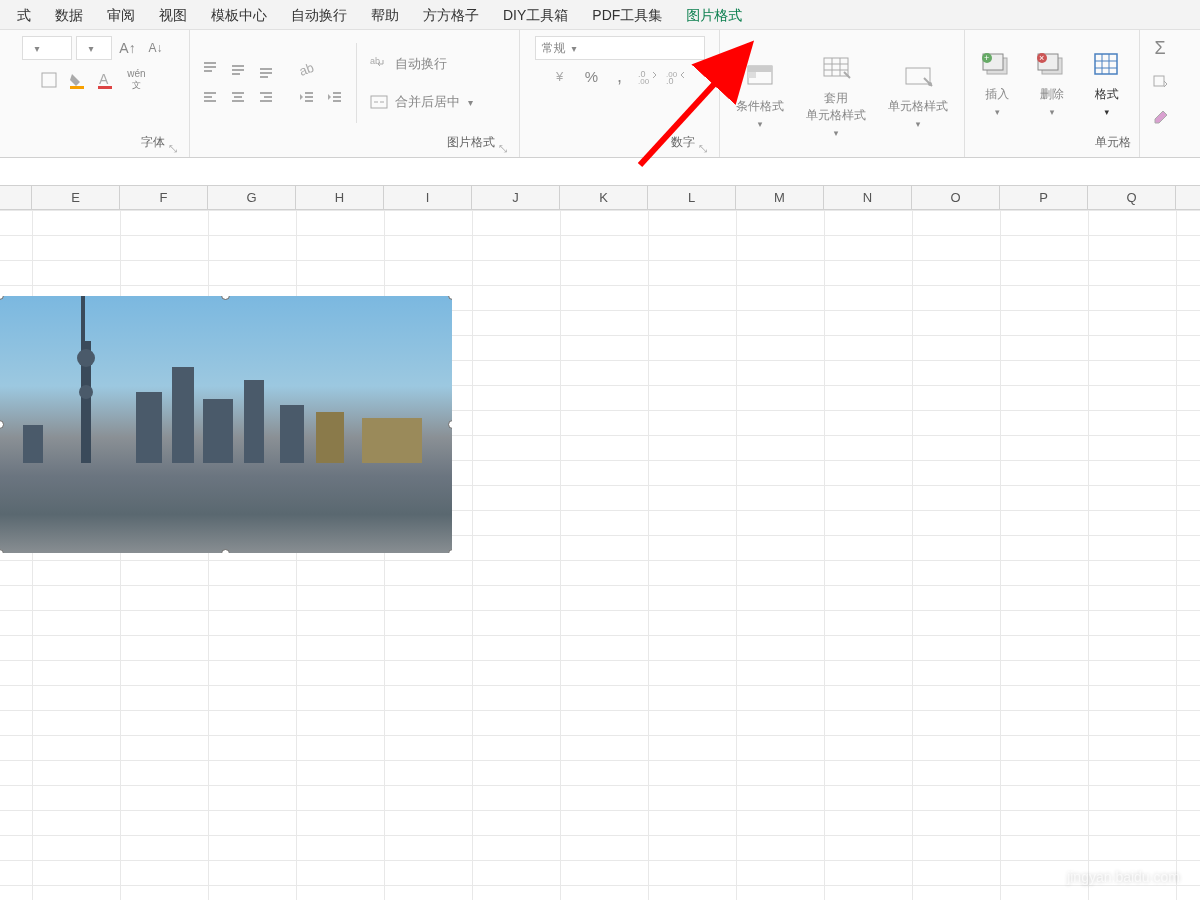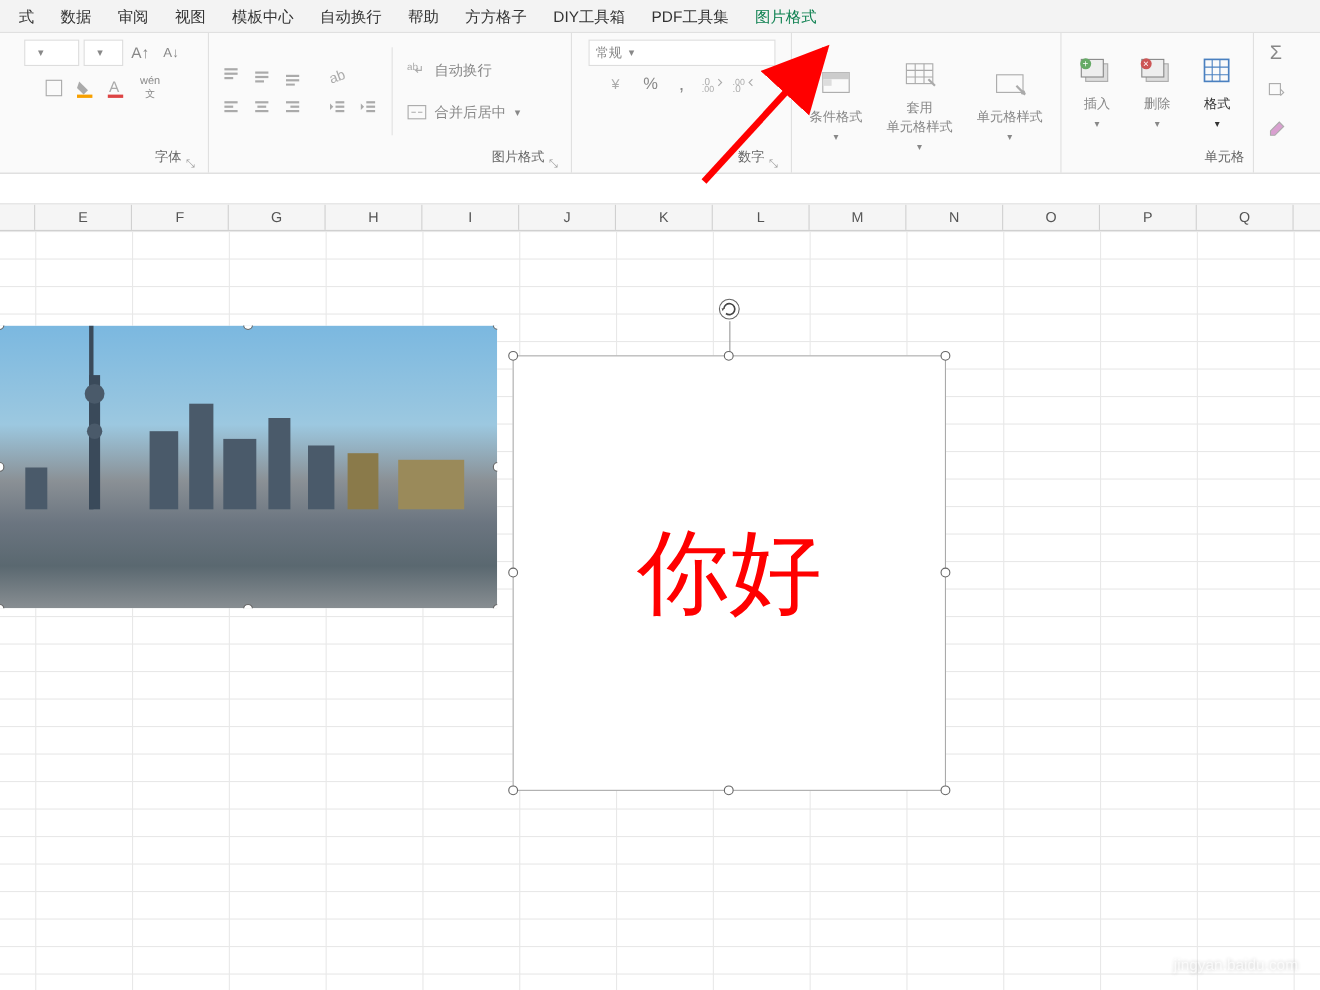--- a/index.html
+++ b/index.html
@@ -424,39 +424,20 @@
     <div class="handle" style="left:-5px;top:-5px"></div>
     <div class="handle" style="left:50%;top:-5px;margin-left:-5px"></div>
     <div class="handle" style="right:-5px;top:-5px"></div>
     <div class="handle" style="left:-5px;top:50%;margin-top:-5px"></div>
     <div class="handle" style="right:-5px;top:50%;margin-top:-5px"></div>
     <div class="handle" style="left:-5px;bottom:-5px"></div>
     <div class="handle" style="left:50%;bottom:-5px;margin-left:-5px"></div>
     <div class="handle" style="right:-5px;bottom:-5px"></div>
   </div>
 
-  <div class="sel-obj textbox" style="left:466px;top:137px;width:394px;height:396px">
-    <div class="big-text">你好</div>
-    <div class="rot-line"></div>
-    <div class="rot-handle" style="left:50%;top:-54px;transform:translateX(-50%)">
-      <svg width="22" height="22">
-          <circle cx="11" cy="11" r="9" fill="#fff" stroke="#666"></circle>
-          <path d="M6 11a5 5 0 1 1 2 4" fill="none" stroke="#444" stroke-width="1.5"></path>
-          <path d="M6 11l-2-1 1 3z" fill="#444"></path>
-        </svg>
-    </div>
-    <div class="handle" style="left:-5px;top:-5px"></div>
-    <div class="handle" style="left:50%;top:-5px;margin-left:-5px"></div>
-    <div class="handle" style="right:-5px;top:-5px"></div>
-    <div class="handle" style="left:-5px;top:50%;margin-top:-5px"></div>
-    <div class="handle" style="right:-5px;top:50%;margin-top:-5px"></div>
-    <div class="handle" style="left:-5px;bottom:-5px"></div>
-    <div class="handle" style="left:50%;bottom:-5px;margin-left:-5px"></div>
-    <div class="handle" style="right:-5px;bottom:-5px"></div>
-  </div>
 </div>
 
 <svg class="arrow" style="left:620px;top:35px" width="160" height="140">
   <defs>
       <marker id="ah" markerWidth="12" markerHeight="12" refX="9" refY="5" orient="auto">
         <path d="M0 0L10 5L0 10z" fill="#ff0000"></path>
       </marker>
     </defs>
   <line x1="20" y1="130" x2="130" y2="10" stroke="#ff0000" stroke-width="6" marker-end="url(#ah)"></line>
 </svg>

